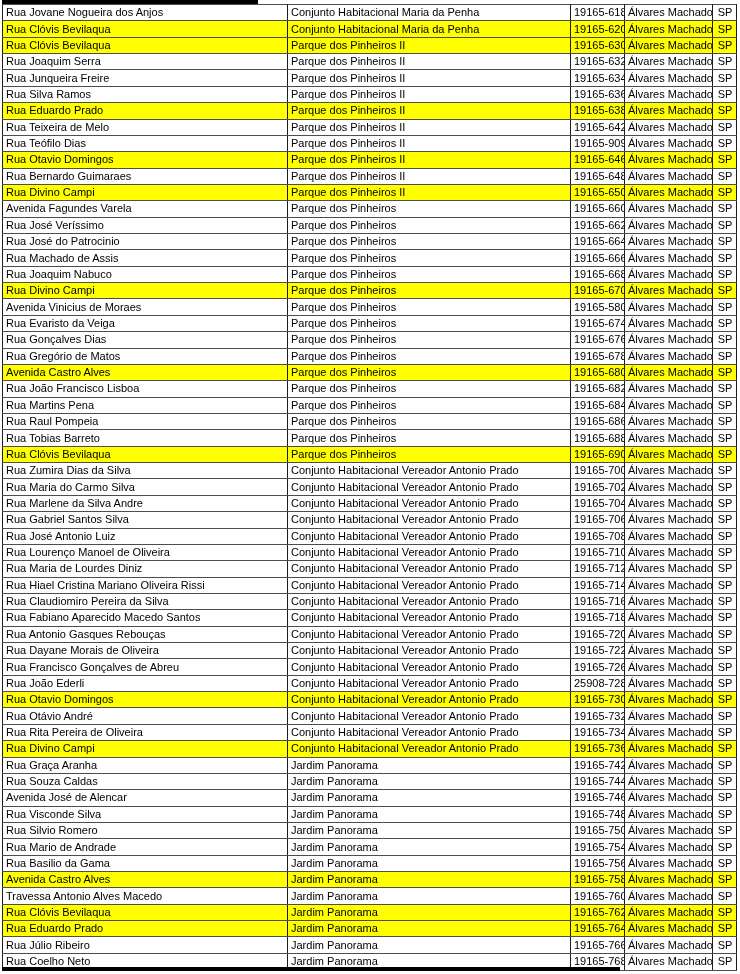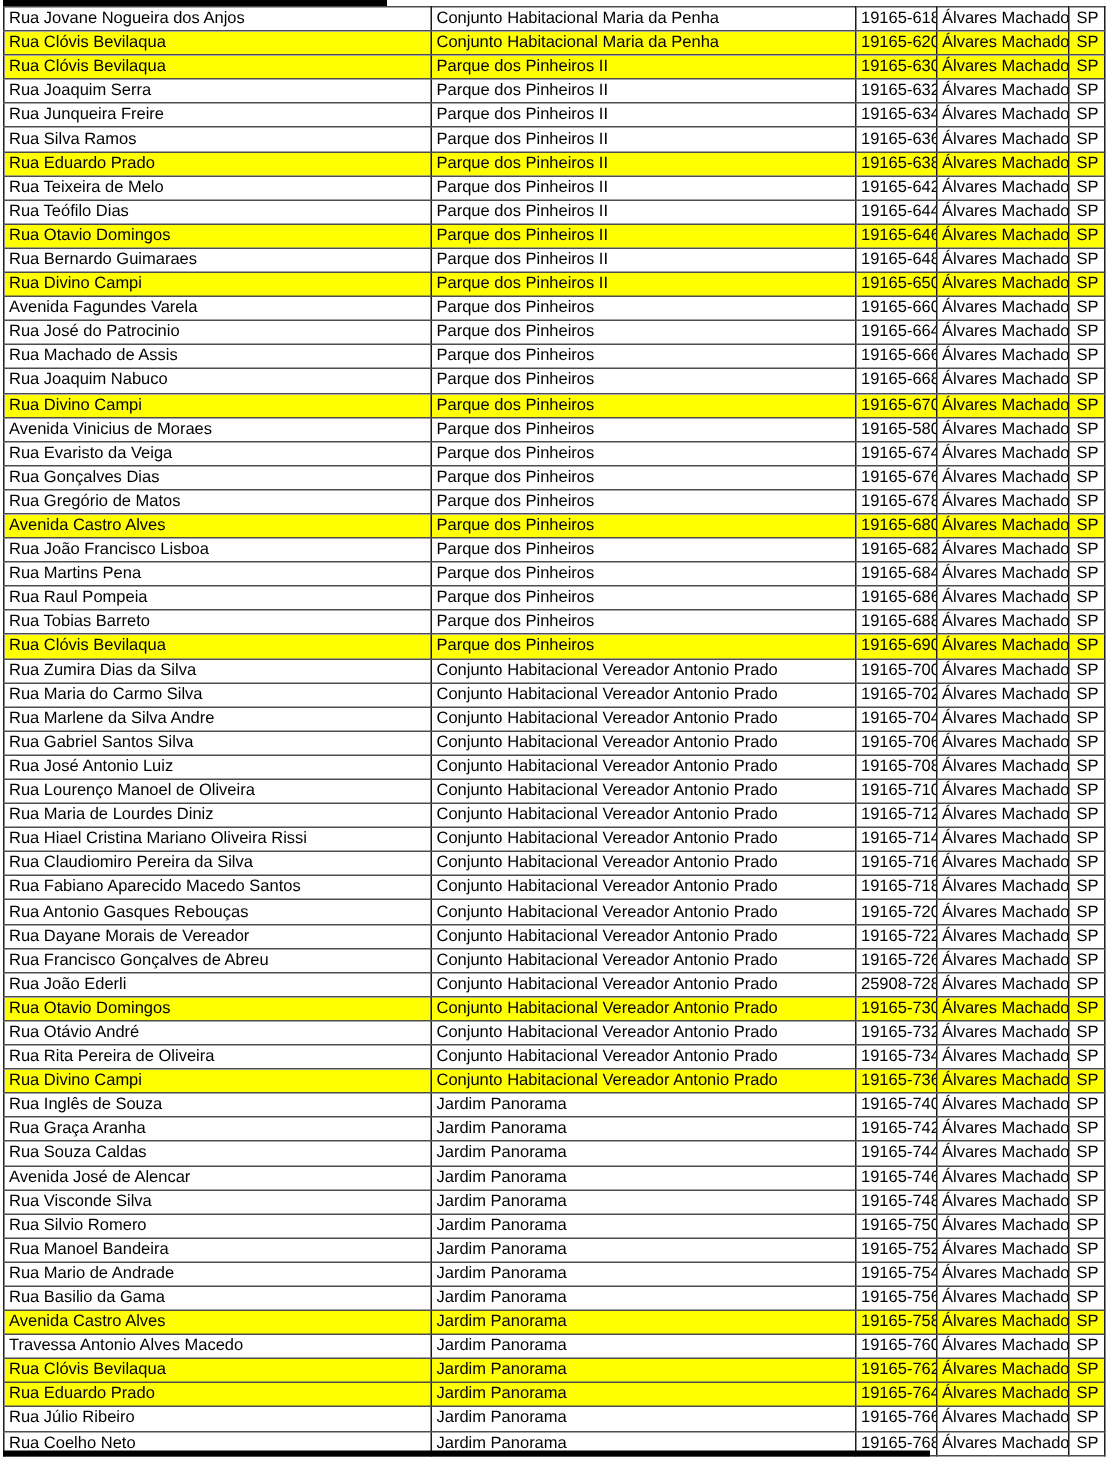--- a/index.html
+++ b/index.html
@@ -113,21 +113,21 @@
         <tr>
           <td class="c0">Rua Teixeira de Melo</td>
           <td class="c1">Parque dos Pinheiros II</td>
           <td class="c2">19165-642</td>
           <td class="c3">Álvares Machado</td>
           <td class="c4">SP</td>
         </tr>
         <tr>
           <td class="c0">Rua Teófilo Dias</td>
           <td class="c1">Parque dos Pinheiros II</td>
-          <td class="c2">19165-644</td>
+          <td class="c2">19165-909</td>
           <td class="c3">Álvares Machado</td>
           <td class="c4">SP</td>
         </tr>
         <tr class="hl">
           <td class="c0">Rua Otavio Domingos</td>
           <td class="c1">Parque dos Pinheiros II</td>
           <td class="c2">19165-646</td>
           <td class="c3">Álvares Machado</td>
           <td class="c4">SP</td>
         </tr>
@@ -146,20 +146,27 @@
           <td class="c4">SP</td>
         </tr>
         <tr>
           <td class="c0">Avenida Fagundes Varela</td>
           <td class="c1">Parque dos Pinheiros</td>
           <td class="c2">19165-660</td>
           <td class="c3">Álvares Machado</td>
           <td class="c4">SP</td>
         </tr>
         <tr>
+          <td class="c0">Rua José Veríssimo</td>
+          <td class="c1">Parque dos Pinheiros</td>
+          <td class="c2">19165-662</td>
+          <td class="c3">Álvares Machado</td>
+          <td class="c4">SP</td>
+        </tr>
+        <tr>
           <td class="c0">Rua José do Patrocinio</td>
           <td class="c1">Parque dos Pinheiros</td>
           <td class="c2">19165-664</td>
           <td class="c3">Álvares Machado</td>
           <td class="c4">SP</td>
         </tr>
         <tr>
           <td class="c0">Rua Machado de Assis</td>
           <td class="c1">Parque dos Pinheiros</td>
           <td class="c2">19165-666</td>
@@ -321,21 +328,21 @@
           <td class="c4">SP</td>
         </tr>
         <tr>
           <td class="c0">Rua Antonio Gasques Rebouças</td>
           <td class="c1">Conjunto Habitacional Vereador Antonio Prado</td>
           <td class="c2">19165-720</td>
           <td class="c3">Álvares Machado</td>
           <td class="c4">SP</td>
         </tr>
         <tr>
-          <td class="c0">Rua Dayane Morais de Vereador</td>
+          <td class="c0">Rua Dayane Morais de Oliveira</td>
           <td class="c1">Conjunto Habitacional Vereador Antonio Prado</td>
           <td class="c2">19165-722</td>
           <td class="c3">Álvares Machado</td>
           <td class="c4">SP</td>
         </tr>
         <tr>
           <td class="c0">Rua Francisco Gonçalves de Abreu</td>
           <td class="c1">Conjunto Habitacional Vereador Antonio Prado</td>
           <td class="c2">19165-726</td>
           <td class="c3">Álvares Machado</td>
@@ -370,27 +377,20 @@
           <td class="c4">SP</td>
         </tr>
         <tr class="hl">
           <td class="c0">Rua Divino Campi</td>
           <td class="c1">Conjunto Habitacional Vereador Antonio Prado</td>
           <td class="c2">19165-736</td>
           <td class="c3">Álvares Machado</td>
           <td class="c4">SP</td>
         </tr>
         <tr>
-          <td class="c0">Rua Inglês de Souza</td>
-          <td class="c1">Jardim Panorama</td>
-          <td class="c2">19165-740</td>
-          <td class="c3">Álvares Machado</td>
-          <td class="c4">SP</td>
-        </tr>
-        <tr>
           <td class="c0">Rua Graça Aranha</td>
           <td class="c1">Jardim Panorama</td>
           <td class="c2">19165-742</td>
           <td class="c3">Álvares Machado</td>
           <td class="c4">SP</td>
         </tr>
         <tr>
           <td class="c0">Rua Souza Caldas</td>
           <td class="c1">Jardim Panorama</td>
           <td class="c2">19165-744</td>
@@ -408,27 +408,20 @@
           <td class="c0">Rua Visconde Silva</td>
           <td class="c1">Jardim Panorama</td>
           <td class="c2">19165-748</td>
           <td class="c3">Álvares Machado</td>
           <td class="c4">SP</td>
         </tr>
         <tr>
           <td class="c0">Rua Silvio Romero</td>
           <td class="c1">Jardim Panorama</td>
           <td class="c2">19165-750</td>
-          <td class="c3">Álvares Machado</td>
-          <td class="c4">SP</td>
-        </tr>
-        <tr>
-          <td class="c0">Rua Manoel Bandeira</td>
-          <td class="c1">Jardim Panorama</td>
-          <td class="c2">19165-752</td>
           <td class="c3">Álvares Machado</td>
           <td class="c4">SP</td>
         </tr>
         <tr>
           <td class="c0">Rua Mario de Andrade</td>
           <td class="c1">Jardim Panorama</td>
           <td class="c2">19165-754</td>
           <td class="c3">Álvares Machado</td>
           <td class="c4">SP</td>
         </tr>

